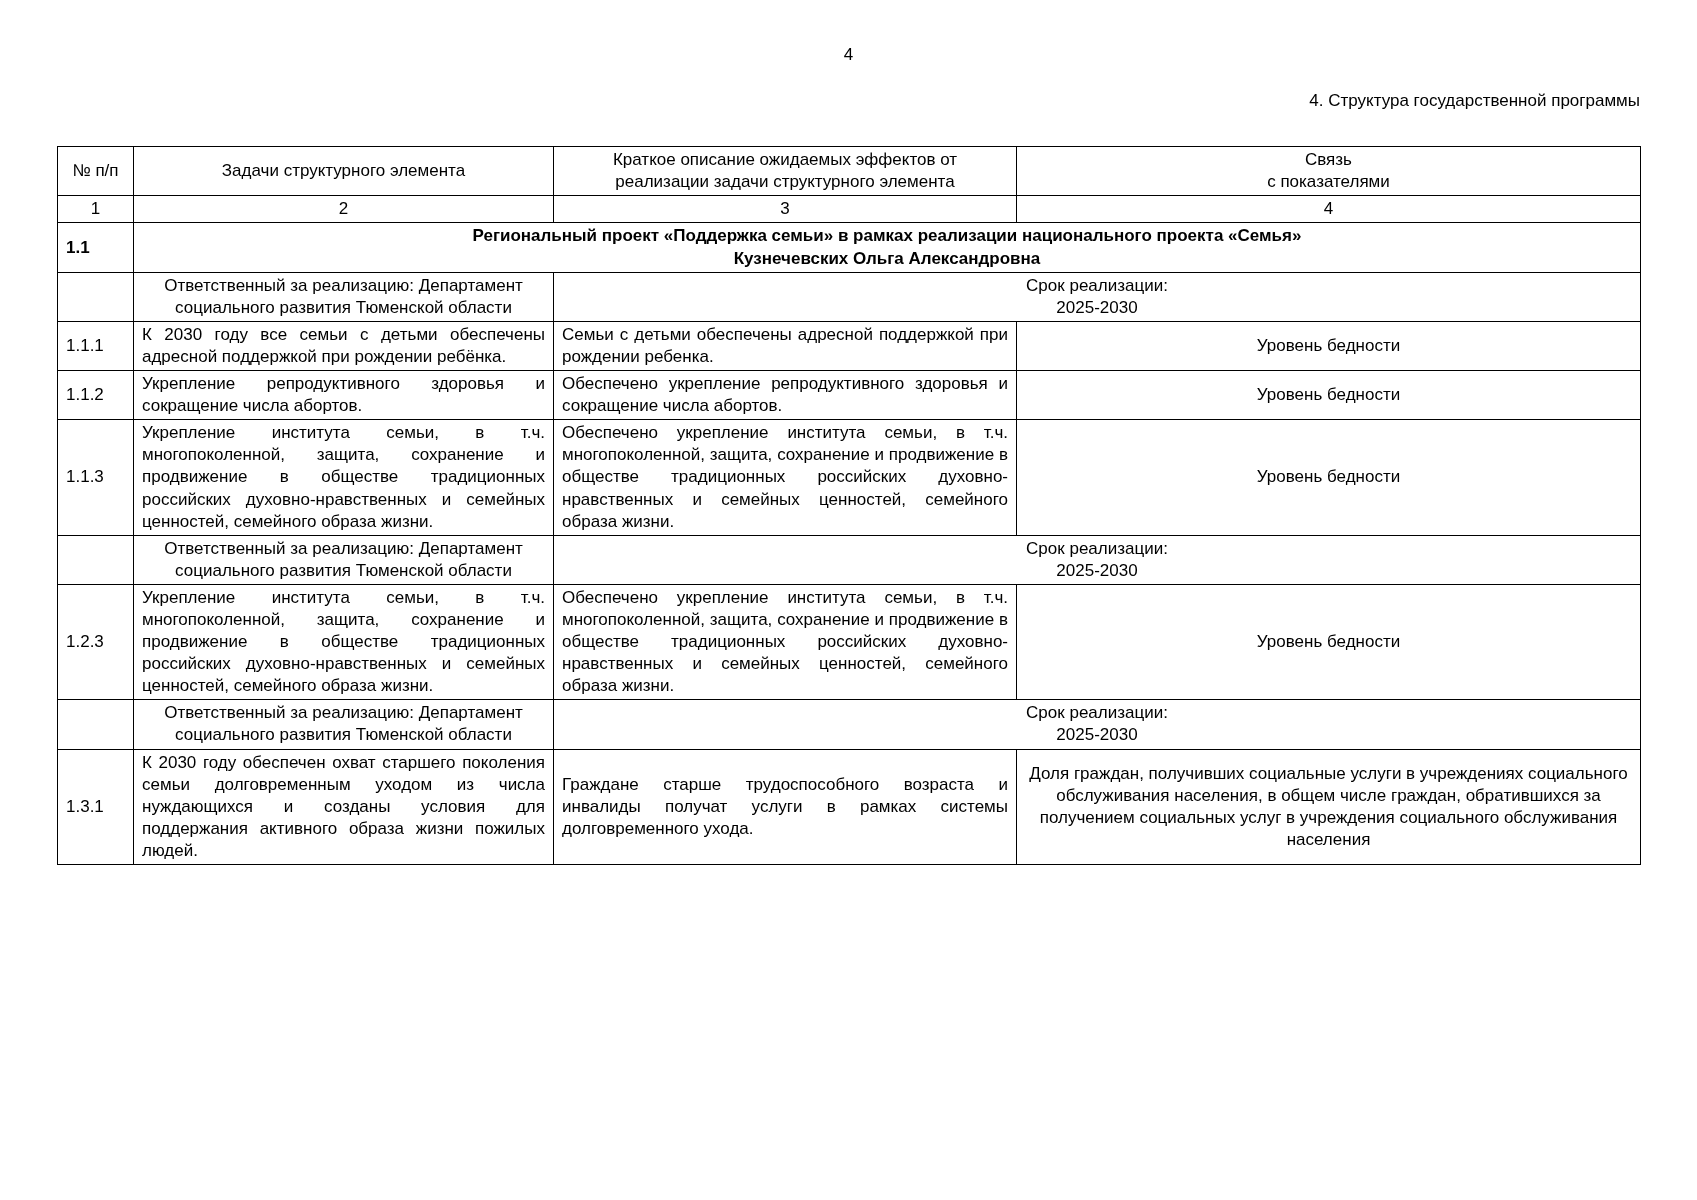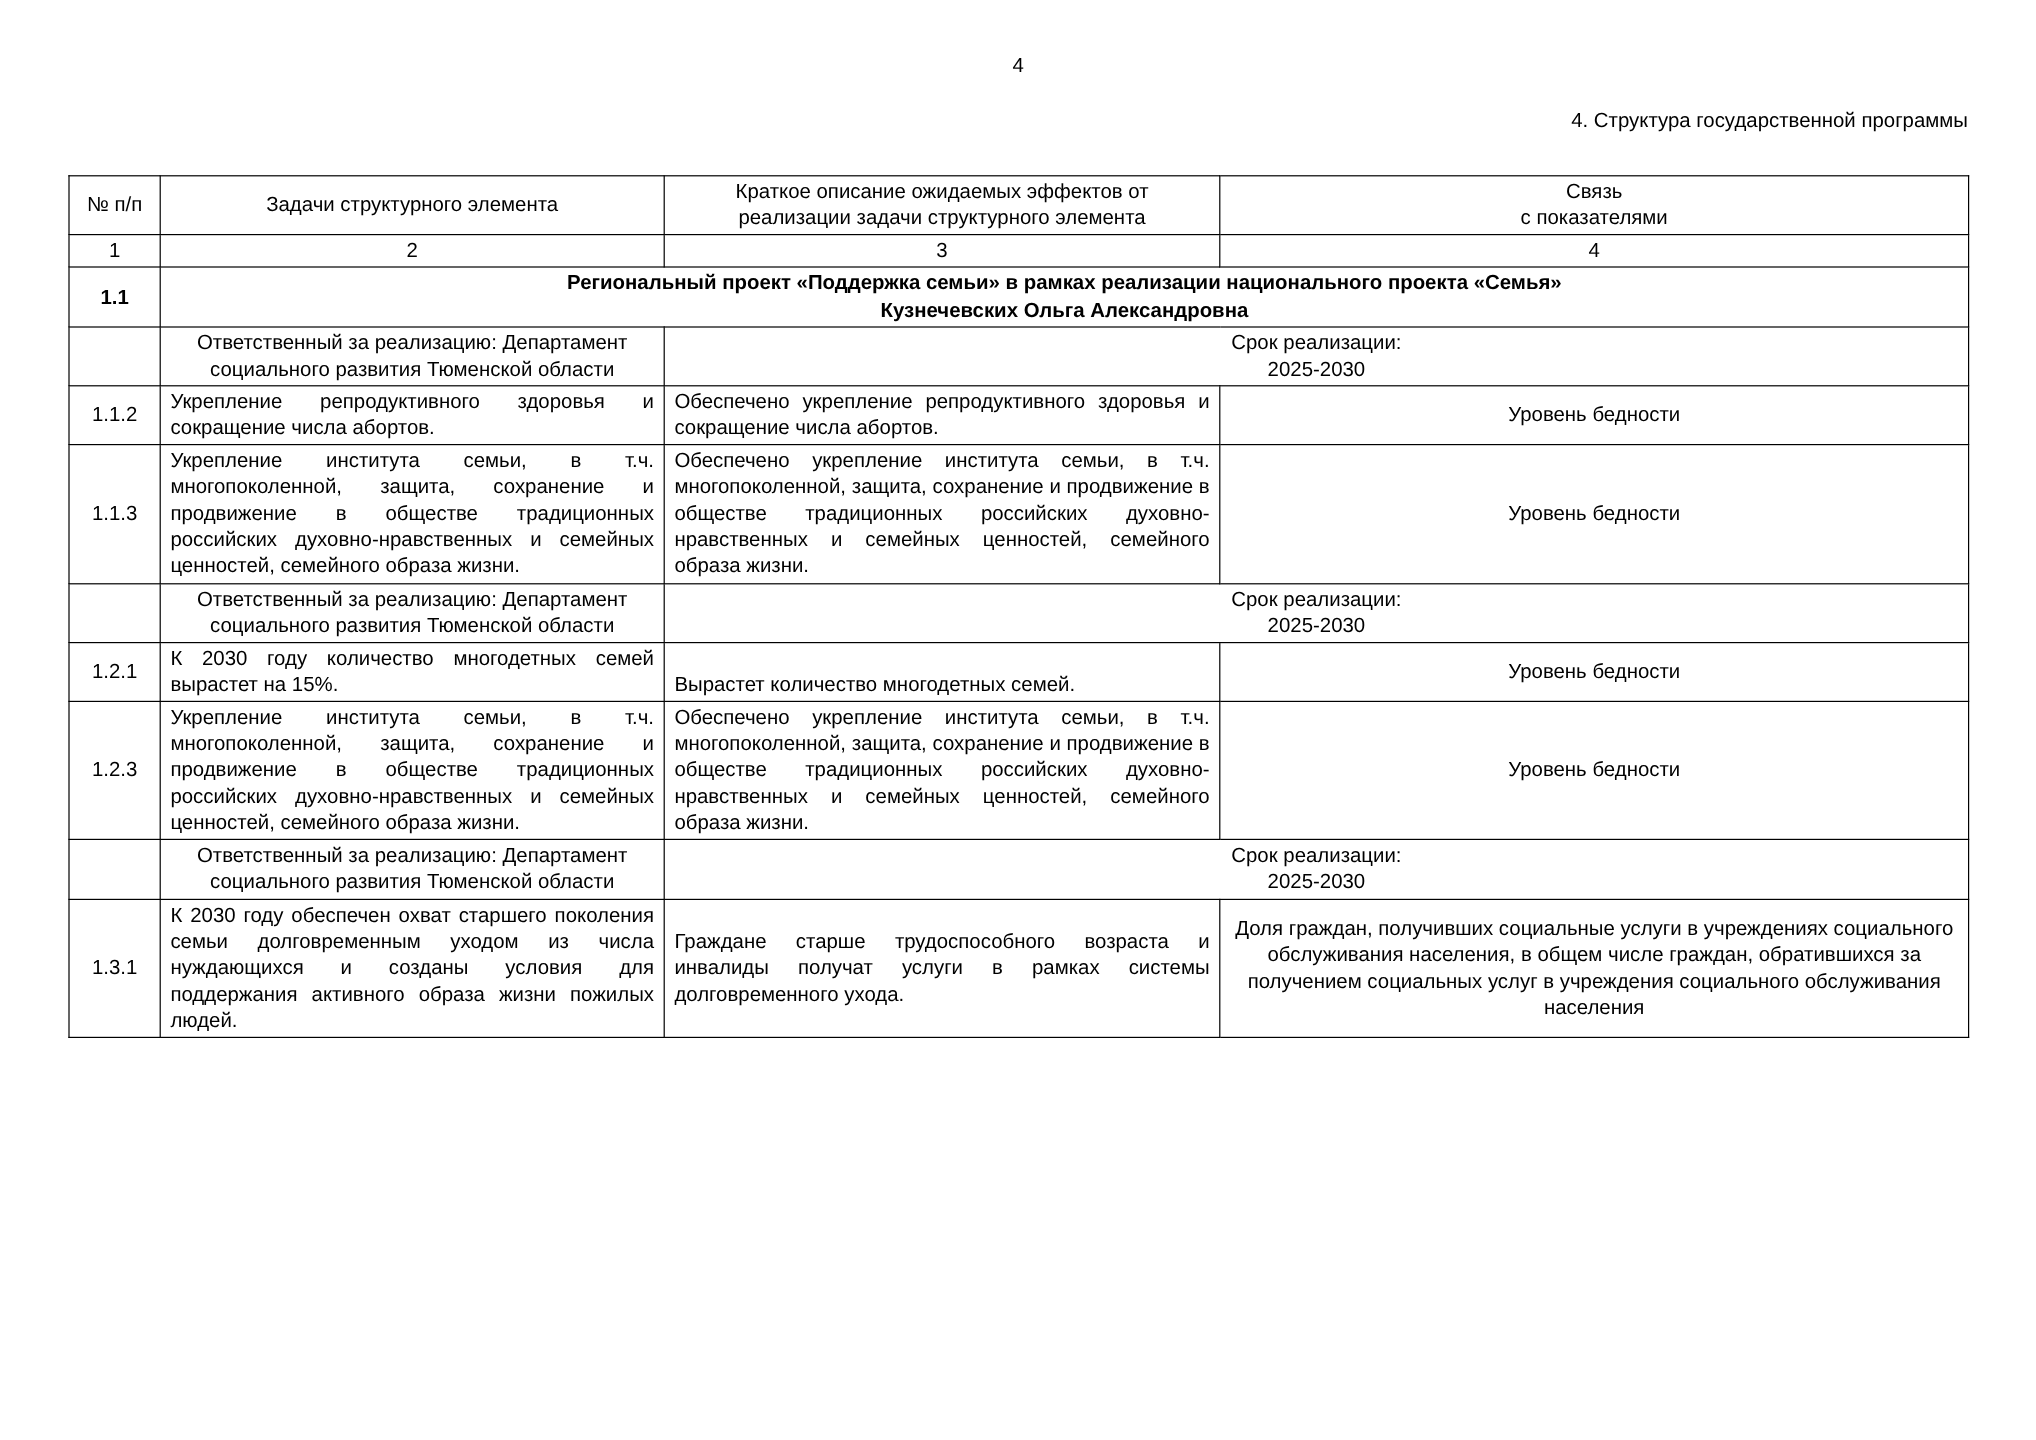--- a/index.html
+++ b/index.html
@@ -25,21 +25,21 @@
     border: 1px solid #000000;
     padding: 2px 8px;
     vertical-align: middle;
     word-wrap: break-word;
   }
   .c { text-align: center; }
   .j { text-align: justify; vertical-align: top; }
   .b { font-weight: bold; }
   .pre { white-space: pre-line; text-align: center; }
   .vt { vertical-align: top; }
-  .num-cell { text-align: center; vertical-align: middle; }
+  .num-cell { vertical-align: middle; }
 </style>
 </head>
 <body>
 
 <div class="page">
 
   <div class="page-number">4</div>
   <div class="doc-title">4. Структура государственной программы</div>
 
   <table class="grid">
@@ -73,20 +73,26 @@
 Кузнечевских Ольга Александровна</td>
     </tr>
     <tr>
       <td></td>
       <td class="c pre">Ответственный за реализацию: Департамент
 социального развития Тюменской области</td>
       <td class="c pre" colspan="2">Срок реализации:
 2025-2030</td>
     </tr>
 
+    <tr>
+      <td class="num-cell">1.1.1</td>
+      <td class="j">К 2030 году все семьи с детьми обеспечены адресной поддержкой при рождении ребёнка.</td>
+      <td class="j">Семьи с детьми обеспечены адресной поддержкой при рождении ребенка.</td>
+      <td class="c">Уровень бедности</td>
+    </tr>
 
     <tr>
       <td class="num-cell">1.1.2</td>
       <td class="j">Укрепление репродуктивного здоровья и сокращение числа абортов.</td>
       <td class="j">Обеспечено укрепление репродуктивного здоровья и сокращение числа абортов.</td>
       <td class="c">Уровень бедности</td>
     </tr>
 
     <tr>
       <td class="num-cell">1.1.3</td>
@@ -96,26 +102,20 @@
     </tr>
 
     <tr>
       <td></td>
       <td class="c pre">Ответственный за реализацию: Департамент
 социального развития Тюменской области</td>
       <td class="c pre" colspan="2">Срок реализации:
 2025-2030</td>
     </tr>
 
-    <tr>
-      <td class="num-cell">1.2.1</td>
-      <td class="j">К 2030 году количество многодетных семей вырастет на 15%.</td>
-      <td class="j" style="vertical-align:bottom">Вырастет количество многодетных семей.</td>
-      <td class="c vt">Уровень бедности</td>
-    </tr>
 
 
     <tr>
       <td class="num-cell">1.2.3</td>
       <td class="j">Укрепление института семьи, в т.ч. многопоколенной, защита, сохранение и продвижение в обществе традиционных российских духовно-нравственных и семейных ценностей, семейного образа жизни.</td>
       <td class="j">Обеспечено укрепление института семьи, в т.ч. многопоколенной, защита, сохранение и продвижение в обществе традиционных российских духовно-нравственных и семейных ценностей, семейного образа жизни.</td>
       <td class="c">Уровень бедности</td>
     </tr>
 
     <tr>

